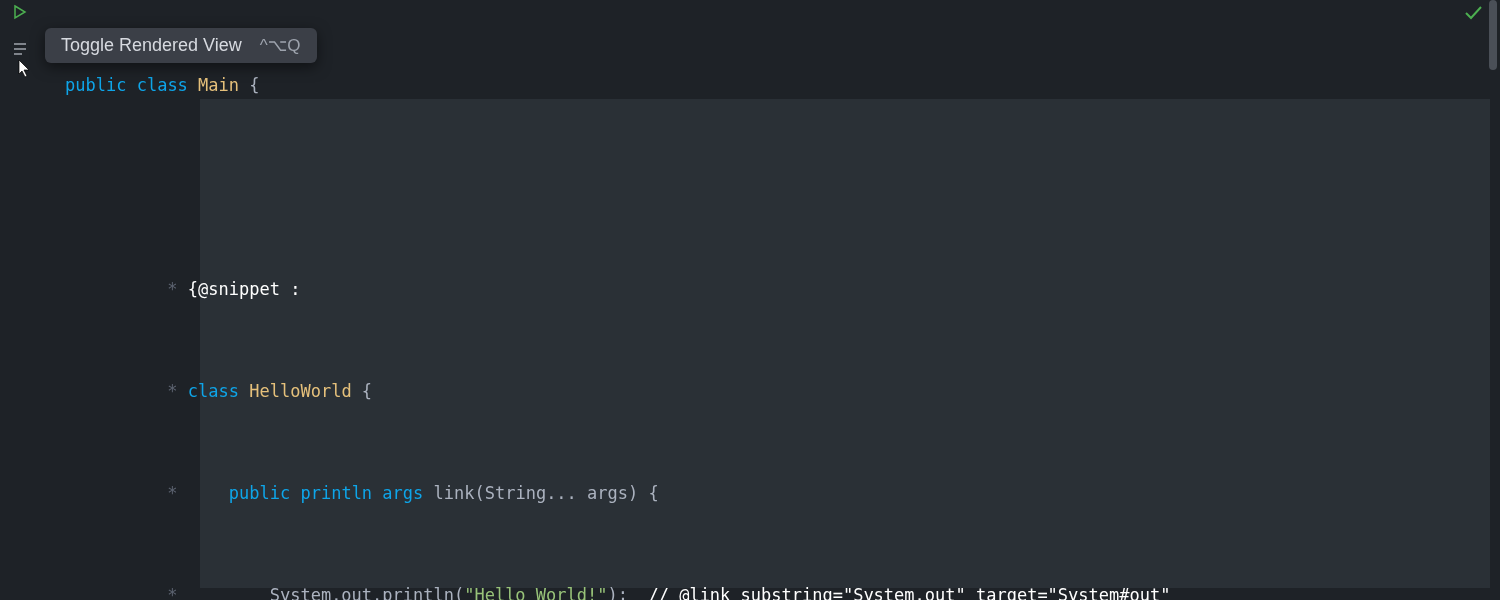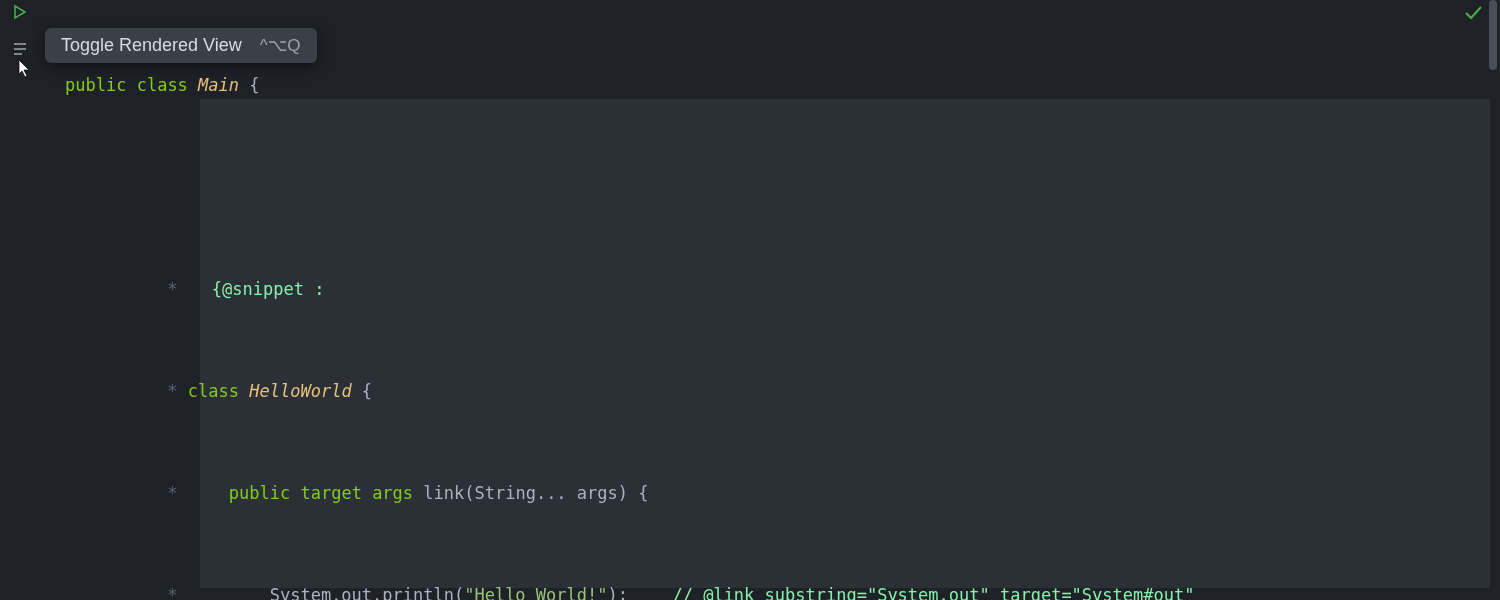--- a/index.html
+++ b/index.html
@@ -77,24 +77,24 @@
     .sel-bg {
       position: absolute;
       left: 200px;
       top: 99px;
       right: 10px;
       height: 489px;
       background: #2a3036;
       z-index: 0;
     }
     .content { position: relative; z-index: 1; }
-    .kw { color: #84cc16; }
-    .cls { color: #e5c07b; font-style: italic; }
+    .kw { color: #0ea5e9; }
+    .cls { color: #e5c07b; }
     .str { color: #98c379; }
-    .cmt { color: #86efac; margin-left: 24px; }
+    .cmt { color: #ffffff; }
     .star { color: #5c6370; }
     .plain { color: #abb2bf; }
     .scrollbar {
       position: absolute;
       right: 3px;
       top: 0;
       width: 8px;
       height: 70px;
       background: #4a4f57;
       border-radius: 4px;
@@ -135,21 +135,21 @@
     </svg>
 </div>
 
 <div class="scrollbar"></div>
 
 <div class="code-area content">
   <div class="line"><span class="kw">public</span><span class="plain"> </span><span class="kw">class</span><span class="plain"> </span><span class="cls">Main</span><span class="plain"> {</span></div>
   <div class="line"></div>
   <div class="line"><span class="star">          * </span><span class="cmt">{@snippet :</span></div>
   <div class="line"><span class="star">          * </span><span class="kw">class</span><span class="plain"> </span><span class="cls">HelloWorld</span><span class="plain"> {</span></div>
-  <div class="line"><span class="star">          * </span><span class="plain">    </span><span class="kw">public</span><span class="plain"> </span><span class="kw">target</span><span class="plain"> </span><span class="kw">args</span><span class="plain"> link(String... args) {</span></div>
+  <div class="line"><span class="star">          * </span><span class="plain">    </span><span class="kw">public</span><span class="plain"> </span><span class="kw">println</span><span class="plain"> </span><span class="kw">args</span><span class="plain"> link(String... args) {</span></div>
   <div class="line"><span class="star">          * </span><span class="plain">        </span><span class="plain">System.out.println(</span><span class="str">"Hello World!"</span><span class="plain">);</span><span class="plain">  </span><span class="cmt">// @link substring="System.out" target="System#out"</span></div>
   
   
   
   
   
   
   
   
   

